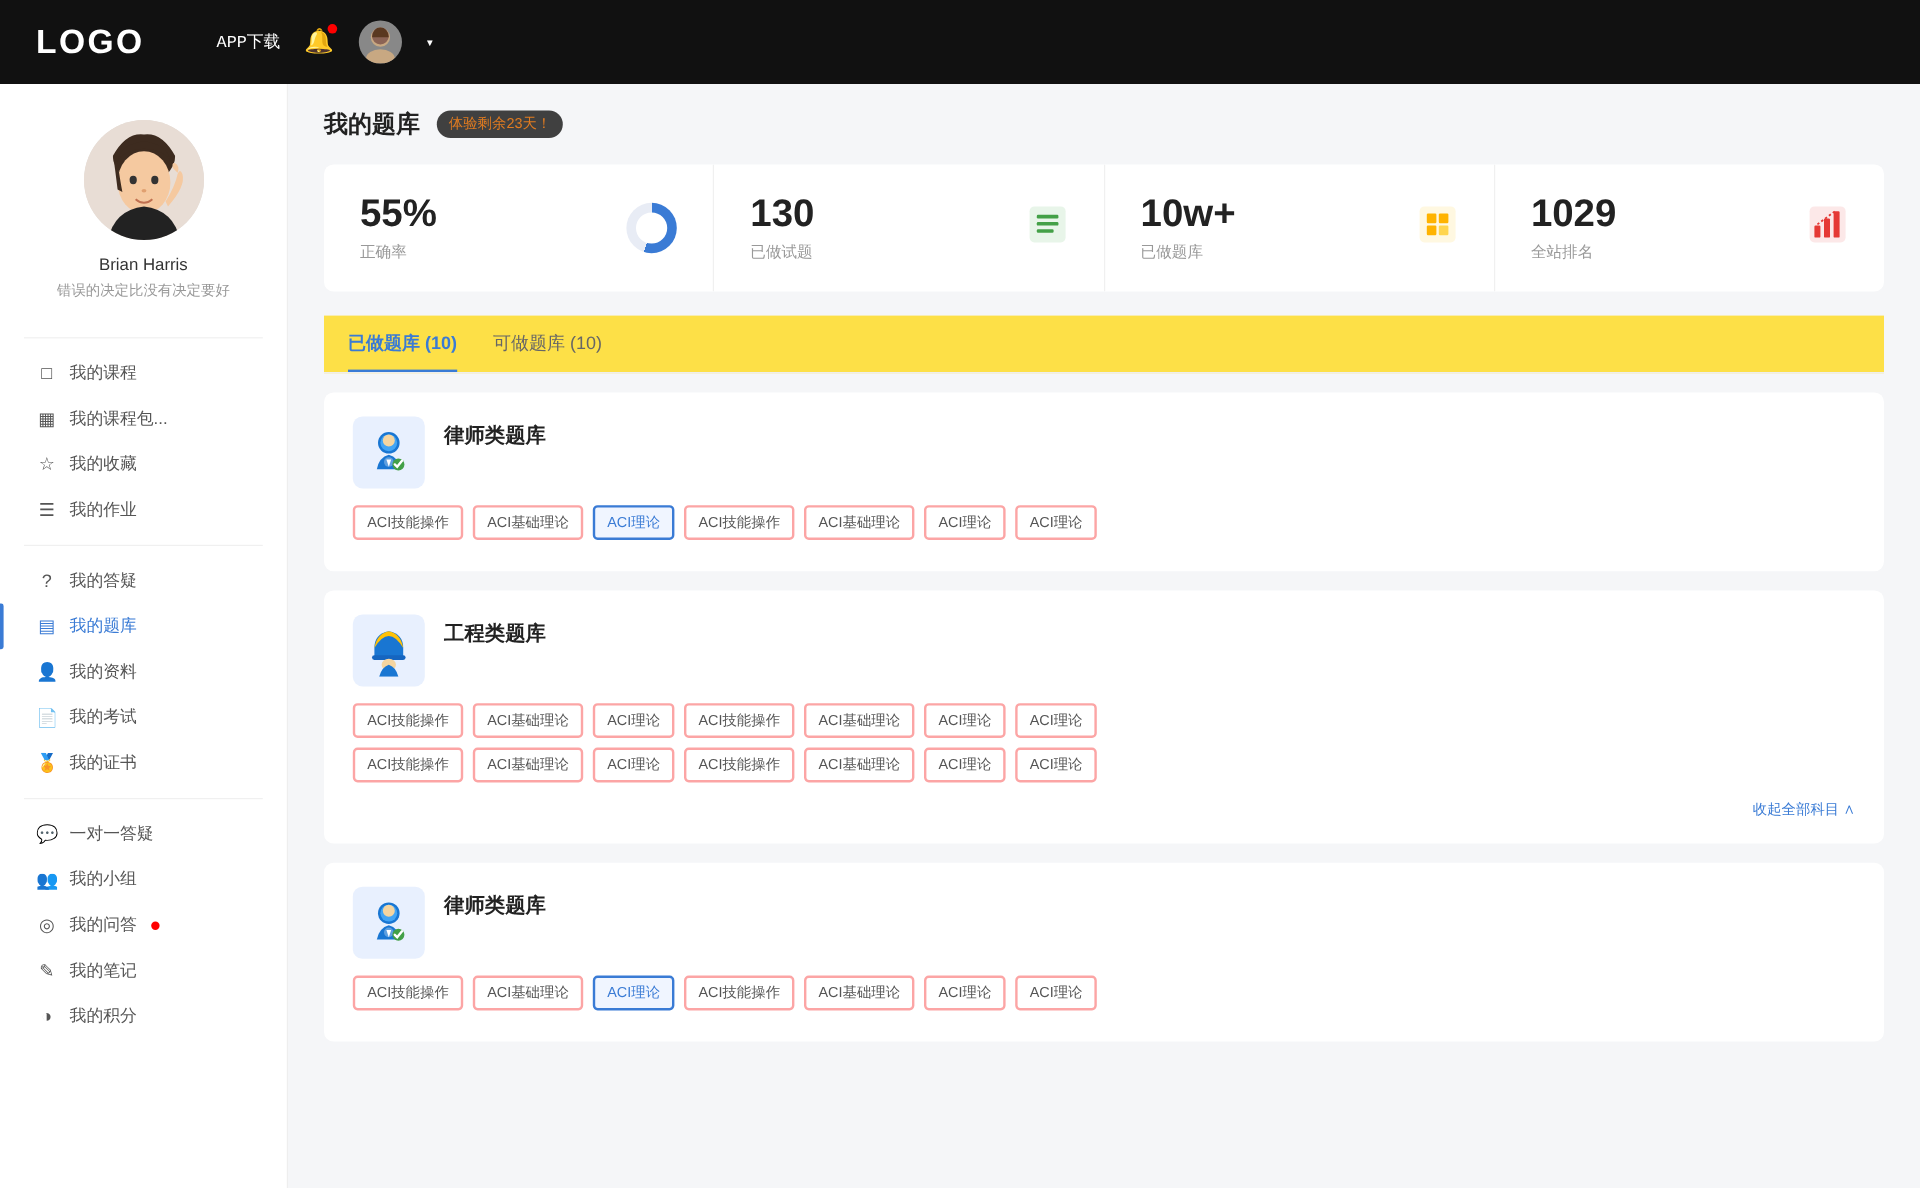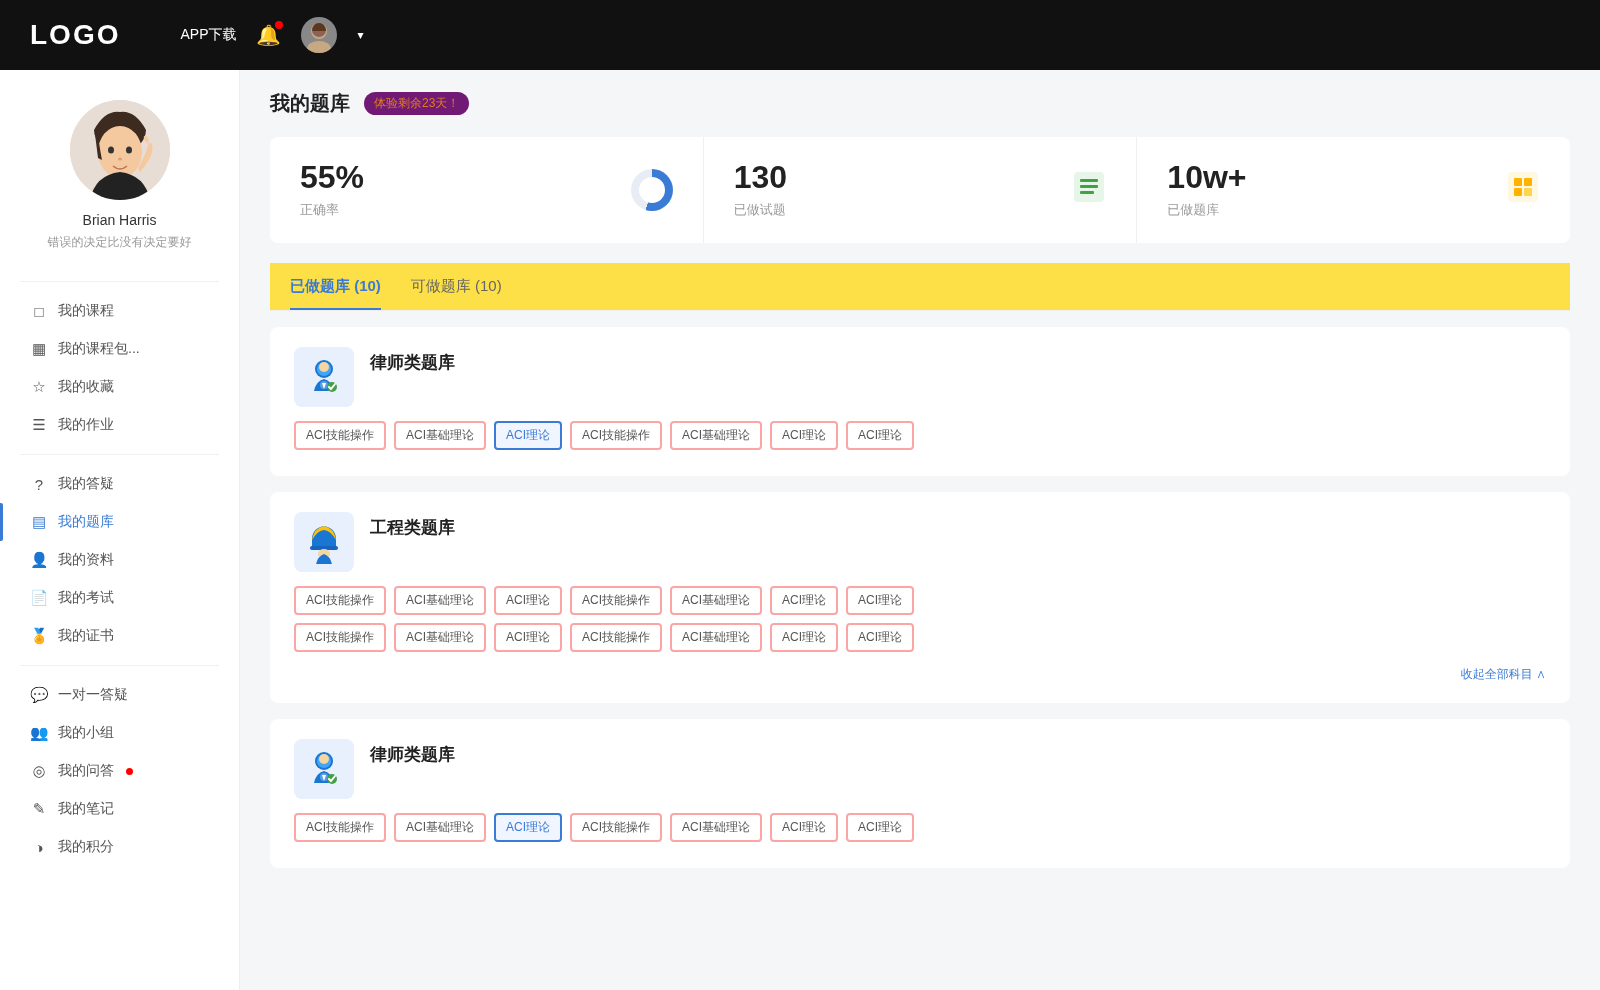--- a/index.html
+++ b/index.html
@@ -44,20 +44,21 @@
       height: 3px;
       background: #3a7bd5;
       border-radius: 2px;
     }
     .nav-right {
       display: flex;
       align-items: center;
       gap: 20px;
       color: white;
       font-size: 14px;
+      font-family: Liberation Mono, monospace;
     }
     .nav-app-btn {
       color: white;
       font-size: 14px;
       cursor: pointer;
     }
     .nav-bell {
       position: relative;
       cursor: pointer;
       font-size: 20px;
@@ -178,21 +179,21 @@
       align-items: center;
       gap: 14px;
       margin-bottom: 20px;
     }
     .page-title {
       font-size: 20px;
       font-weight: 600;
       color: #222;
     }
     .trial-badge {
-      background: #701a75;
+      background: #404040;
       color: #e07b20;
       font-size: 12px;
       padding: 3px 10px;
       border-radius: 20px;
     }
 
     
     .stats-row {
       display: flex;
       background: white;
@@ -484,20 +485,35 @@
         <span class="stat-icon">
           <svg width="34" height="34" viewBox="0 0 34 34">
             <rect x="2" y="2" width="30" height="30" rx="4" fill="#fff8e1"></rect>
             <rect x="8" y="8" width="8" height="8" rx="1" fill="#ffb300"></rect>
             <rect x="18" y="8" width="8" height="8" rx="1" fill="#ffb300"></rect>
             <rect x="8" y="18" width="8" height="8" rx="1" fill="#ffb300"></rect>
             <rect x="18" y="18" width="8" height="8" rx="1" fill="#ffd54f"></rect>
           </svg>
         </span>
       </div>
+      <div class="stat-card">
+        <div class="stat-info">
+          <div class="stat-value">1029</div>
+          <div class="stat-label">全站排名</div>
+        </div>
+        <span class="stat-icon">
+          <svg width="34" height="34" viewBox="0 0 34 34">
+            <rect x="2" y="2" width="30" height="30" rx="4" fill="#fce8e8"></rect>
+            <rect x="6" y="18" width="5" height="10" rx="1" fill="#e53935"></rect>
+            <rect x="14" y="12" width="5" height="16" rx="1" fill="#e53935"></rect>
+            <rect x="22" y="6" width="5" height="22" rx="1" fill="#e53935"></rect>
+            <polyline points="8.5,17 16.5,11 24.5,5" stroke="#e53935" stroke-width="1.5" fill="none" stroke-dasharray="2"></polyline>
+          </svg>
+        </span>
+      </div>
     </div>
 
     <div class="tabs-row">
       <span class="tab active">已做题库 (10)</span>
       <span class="tab">可做题库 (10)</span>
     </div>
 
     <div class="qbank-card">
       <div class="qbank-header">
         <div class="qbank-icon">

